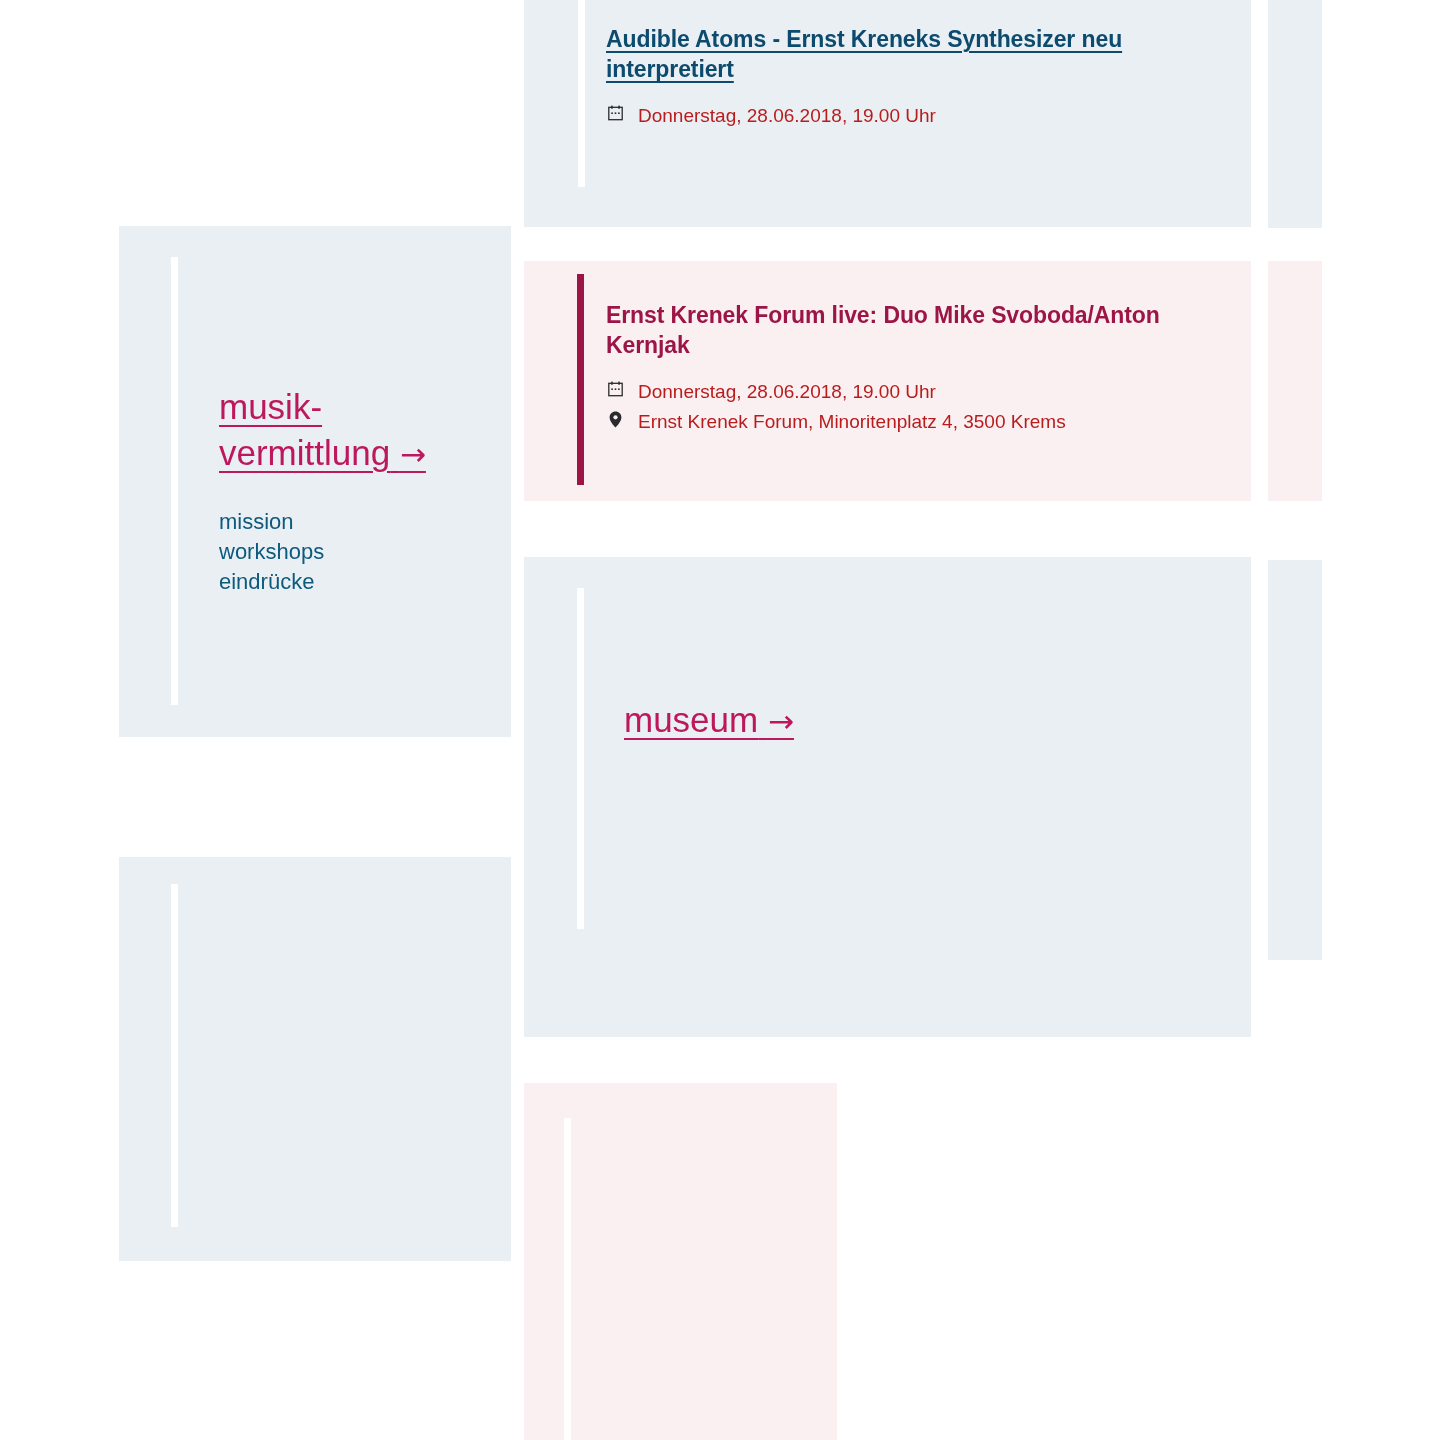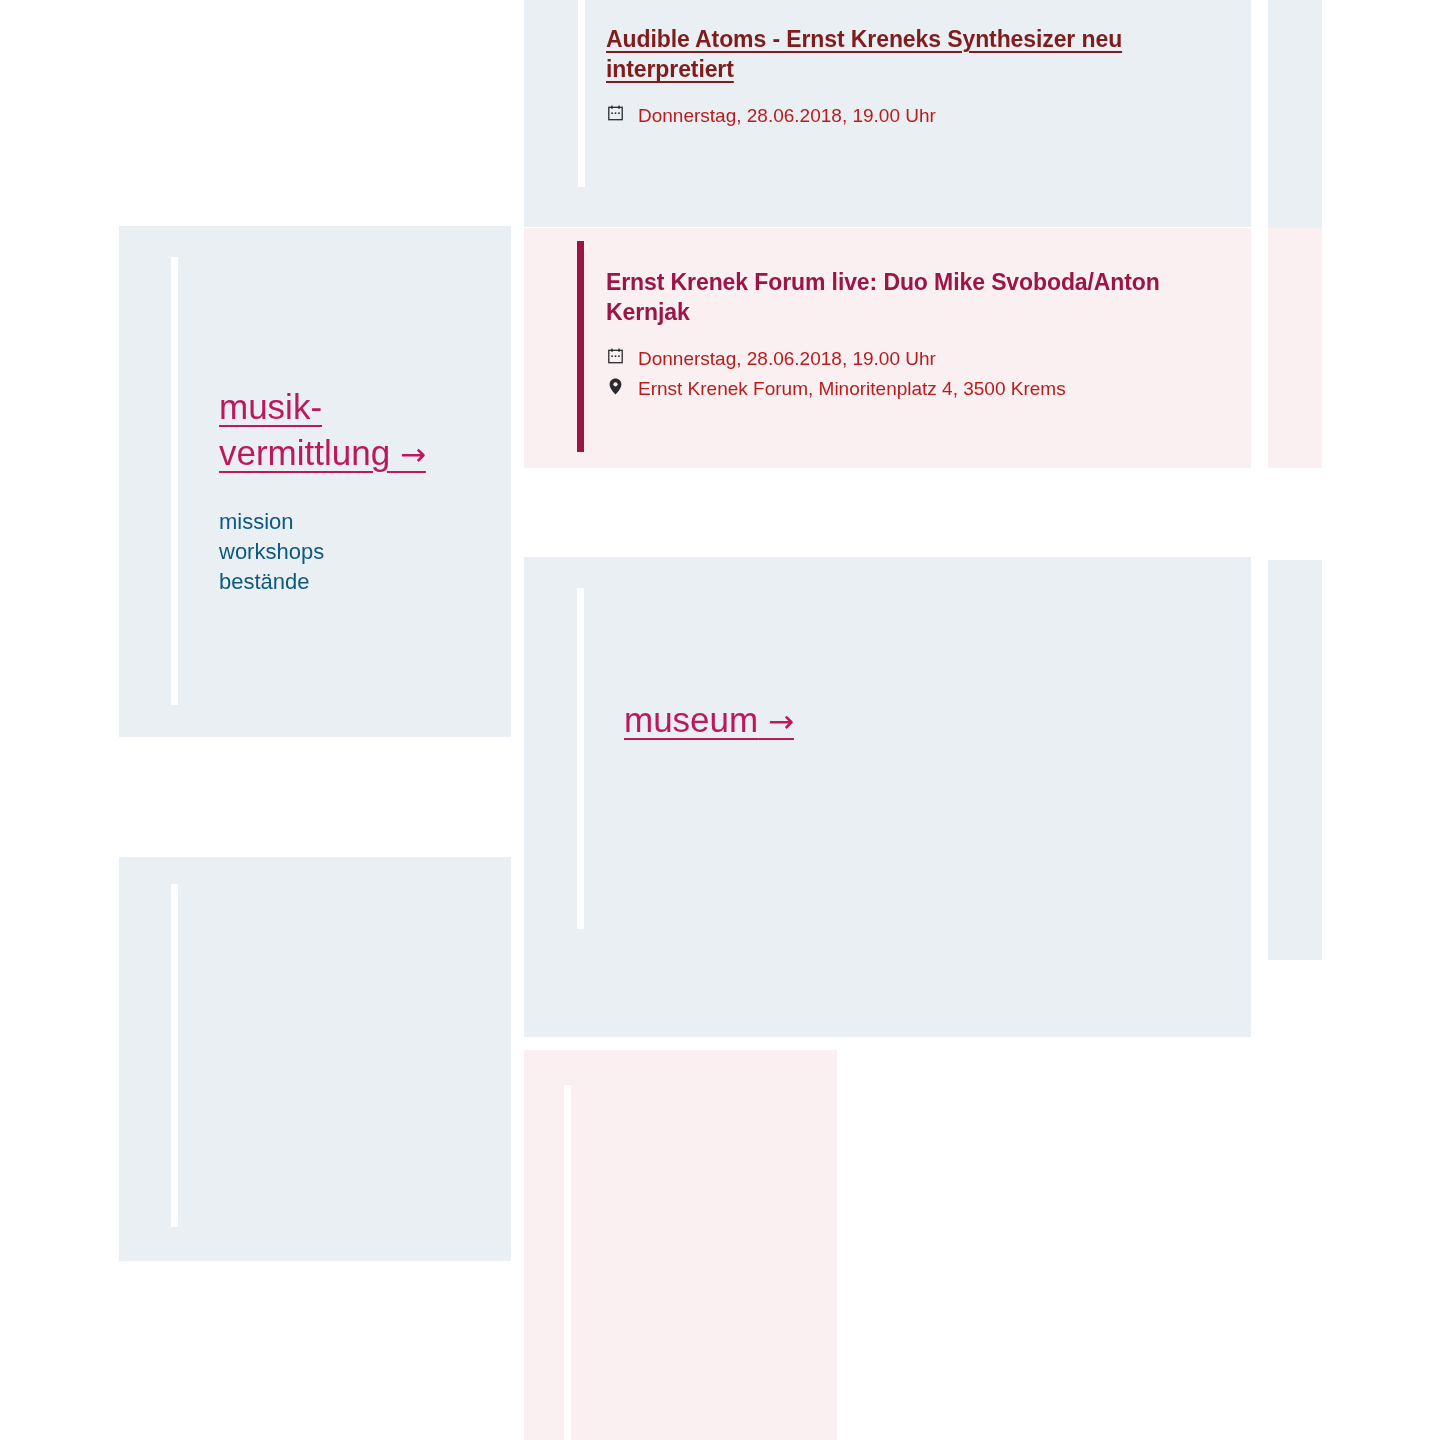--- a/index.html
+++ b/index.html
@@ -20,21 +20,21 @@
     width: 1440px;
     height: 1440px;
   }
 
   
   .panel {
     position: absolute;
     box-sizing: border-box;
   }
   .panel.blue   { background: #eaeff4; }
-  .panel.pink   { background: #faf0f2; }
+  .panel.pink   { background: #faf0f2; margin-top: 33px; }
 
   
   .accent {
     position: absolute;
     width: 7px;
   }
   .accent.white   { background: #ffffff; }
   .accent.crimson { background: #9c1547; }
 
   
@@ -43,21 +43,21 @@
     box-sizing: border-box;
   }
   .event-title {
     margin: 0;
     font-size: 23px;
     line-height: 1.32;
     font-weight: bold;
     letter-spacing: -0.1px;
   }
   .event-title.blue-link {
-    color: #7f1d1d;
+    color: #0c4a6e;
     text-decoration: underline;
     text-underline-offset: 4px;
     text-decoration-thickness: 2px;
   }
   .event-title.crimson-link {
     color: #9c1547;
     text-decoration: none;
   }
   .event-meta {
     margin-top: 16px;
@@ -177,21 +177,21 @@
   </div>
 
   <div class="panel blue" style="left:119px; top:226px; width:392px; height:511px;">
     <div class="accent white" style="left:52px; top:31px; height:448px;"></div>
     <div style="position:absolute; left:100px; top:158px; width:262px;">
       <a href="#" class="nav-head blue-link"><span>musik-vermittlung</span>
         <span class="arrow">→</span>
       </a>
       <p class="nav-sub blue-text" style="margin-top:32px;">mission
 workshops
-bestände</p>
+eindrücke</p>
     </div>
   </div>
 
   <div class="panel blue" style="left:524px; top:557px; width:727px; height:480px;">
     <div class="accent white" style="left:53px; top:31px; height:341px;"></div>
     <div style="position:absolute; left:100px; top:140px; width:590px;">
       <a href="#" class="nav-head blue-link"><span>museum</span>
         <span class="arrow">→</span>
       </a>
     </div>

